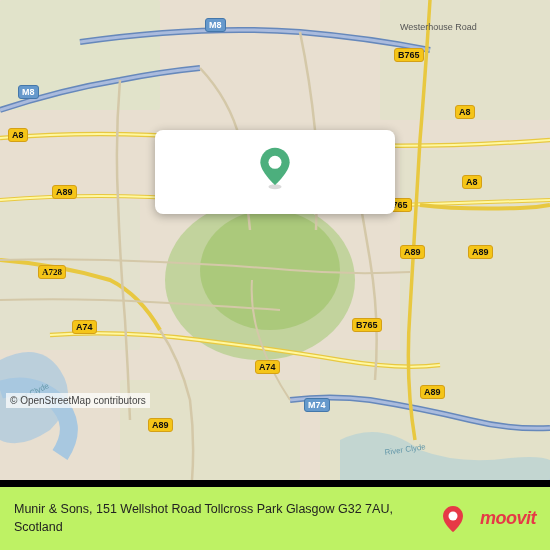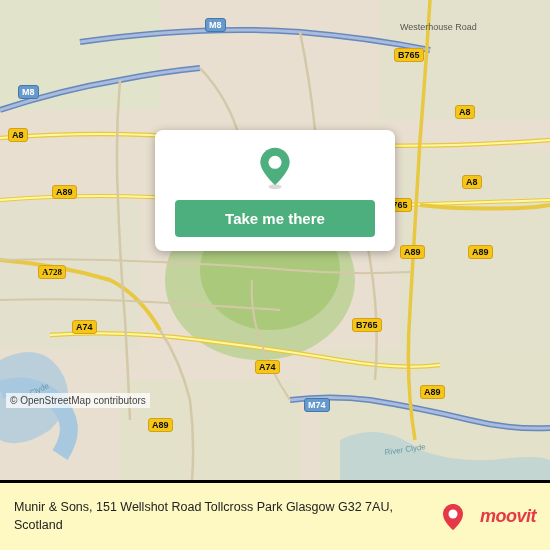--- a/index.html
+++ b/index.html
@@ -58,25 +58,25 @@
       font-weight: 600;
       cursor: pointer;
       width: 100%;
       text-align: center;
     }
 
     
     #info-bar {
       width: 550px;
       height: 70px;
-      background: #fef9c3;
+      background: #bef264;
       display: flex;
       align-items: center;
       padding: 8px 14px;
-      border-top: 3px solid #000000;
+      border-top: 7px solid #000000;
       gap: 10px;
     }
 
     #address-text {
       flex: 1;
       font-size: 12.5px;
       color: #222;
       line-height: 1.4;
     }
 
@@ -213,21 +213,20 @@
       <div class="road-badge" style="left: 420px; top: 385px;">A89</div>
     </div>
 
   <div id="callout">
 
     <svg id="pin-icon" viewBox="0 0 44 54" xmlns="http://www.w3.org/2000/svg">
       <ellipse cx="22" cy="50" rx="8" ry="3" fill="rgba(0,0,0,0.15)"></ellipse>
       <path d="M22 2 C12 2 4 10 4 20 C4 32 22 48 22 48 C22 48 40 32 40 20 C40 10 32 2 22 2 Z" fill="#4CAF7D"></path>
       <circle cx="22" cy="20" r="8" fill="white"></circle>
     </svg>
-    <button id="take-me-there-btn">Take me there</button>
   </div>
 
   <div id="attribution">© OpenStreetMap contributors</div>
 </div>
 
 <div id="info-bar">
   <div id="address-text">Munir &amp; Sons, 151 Wellshot Road Tollcross Park
 Glasgow G32 7AU, Scotland</div>
   <div id="moovit-logo">
     <svg class="moovit-pin" viewBox="0 0 22 28" xmlns="http://www.w3.org/2000/svg">

